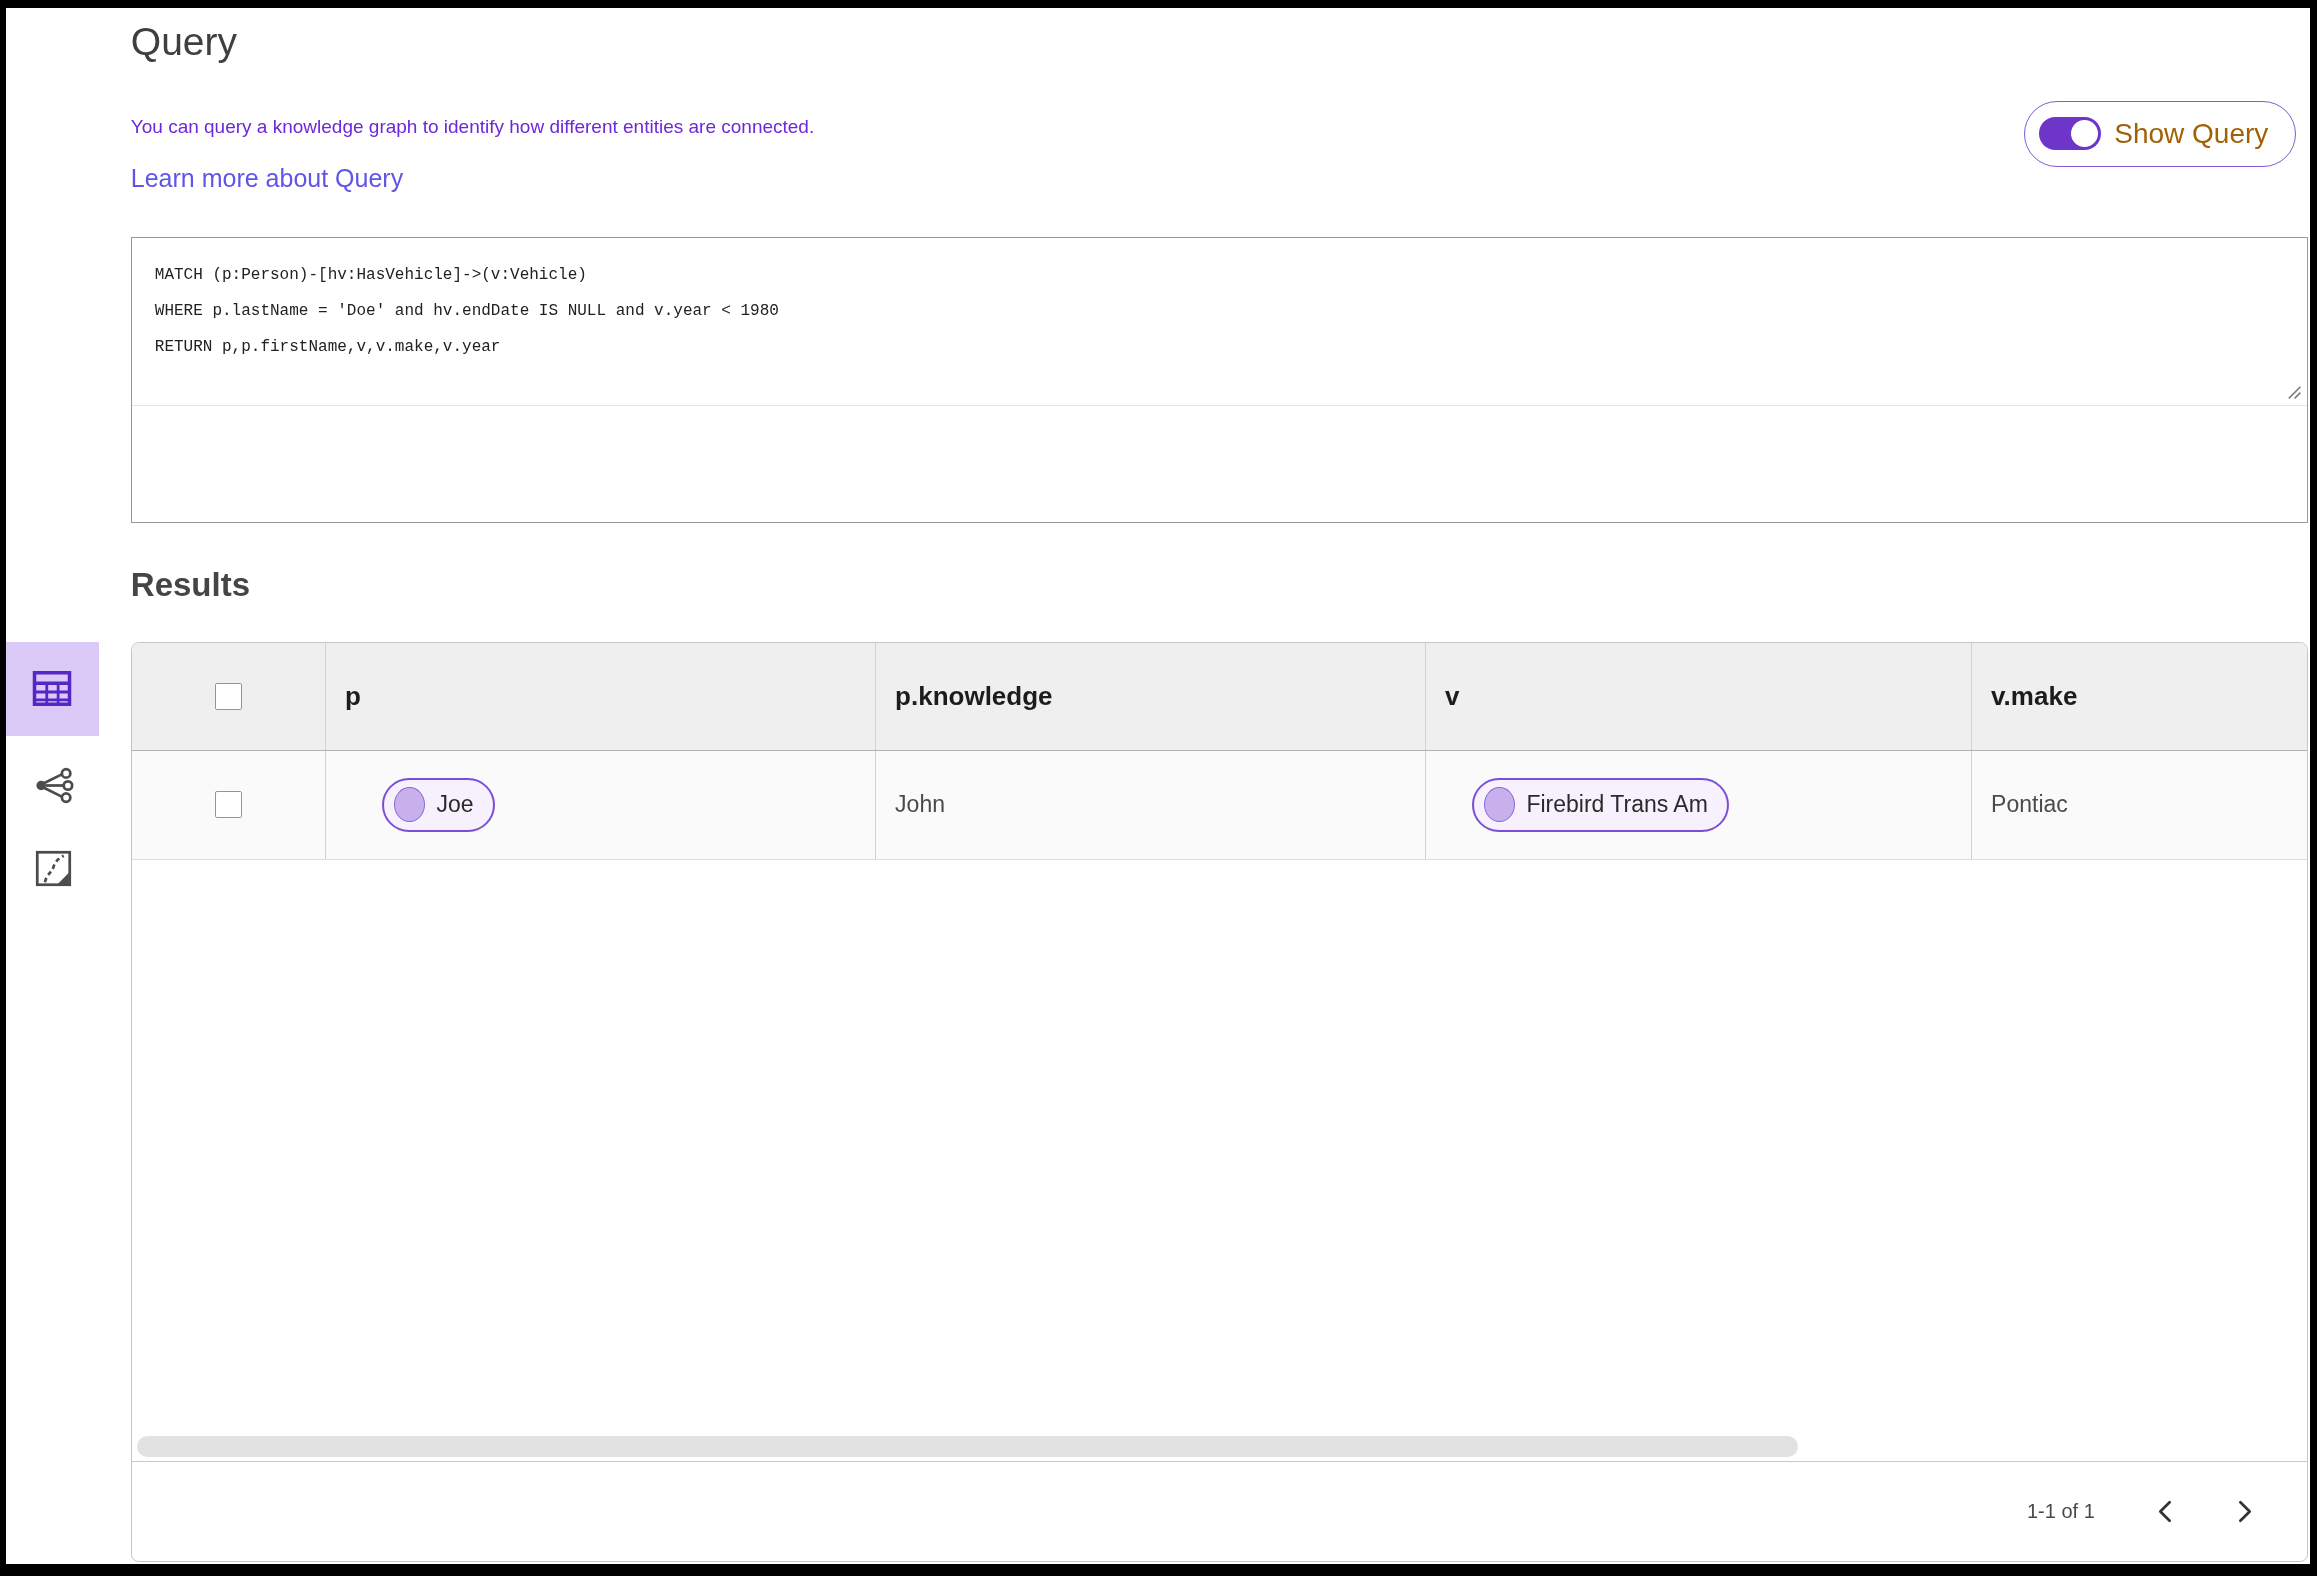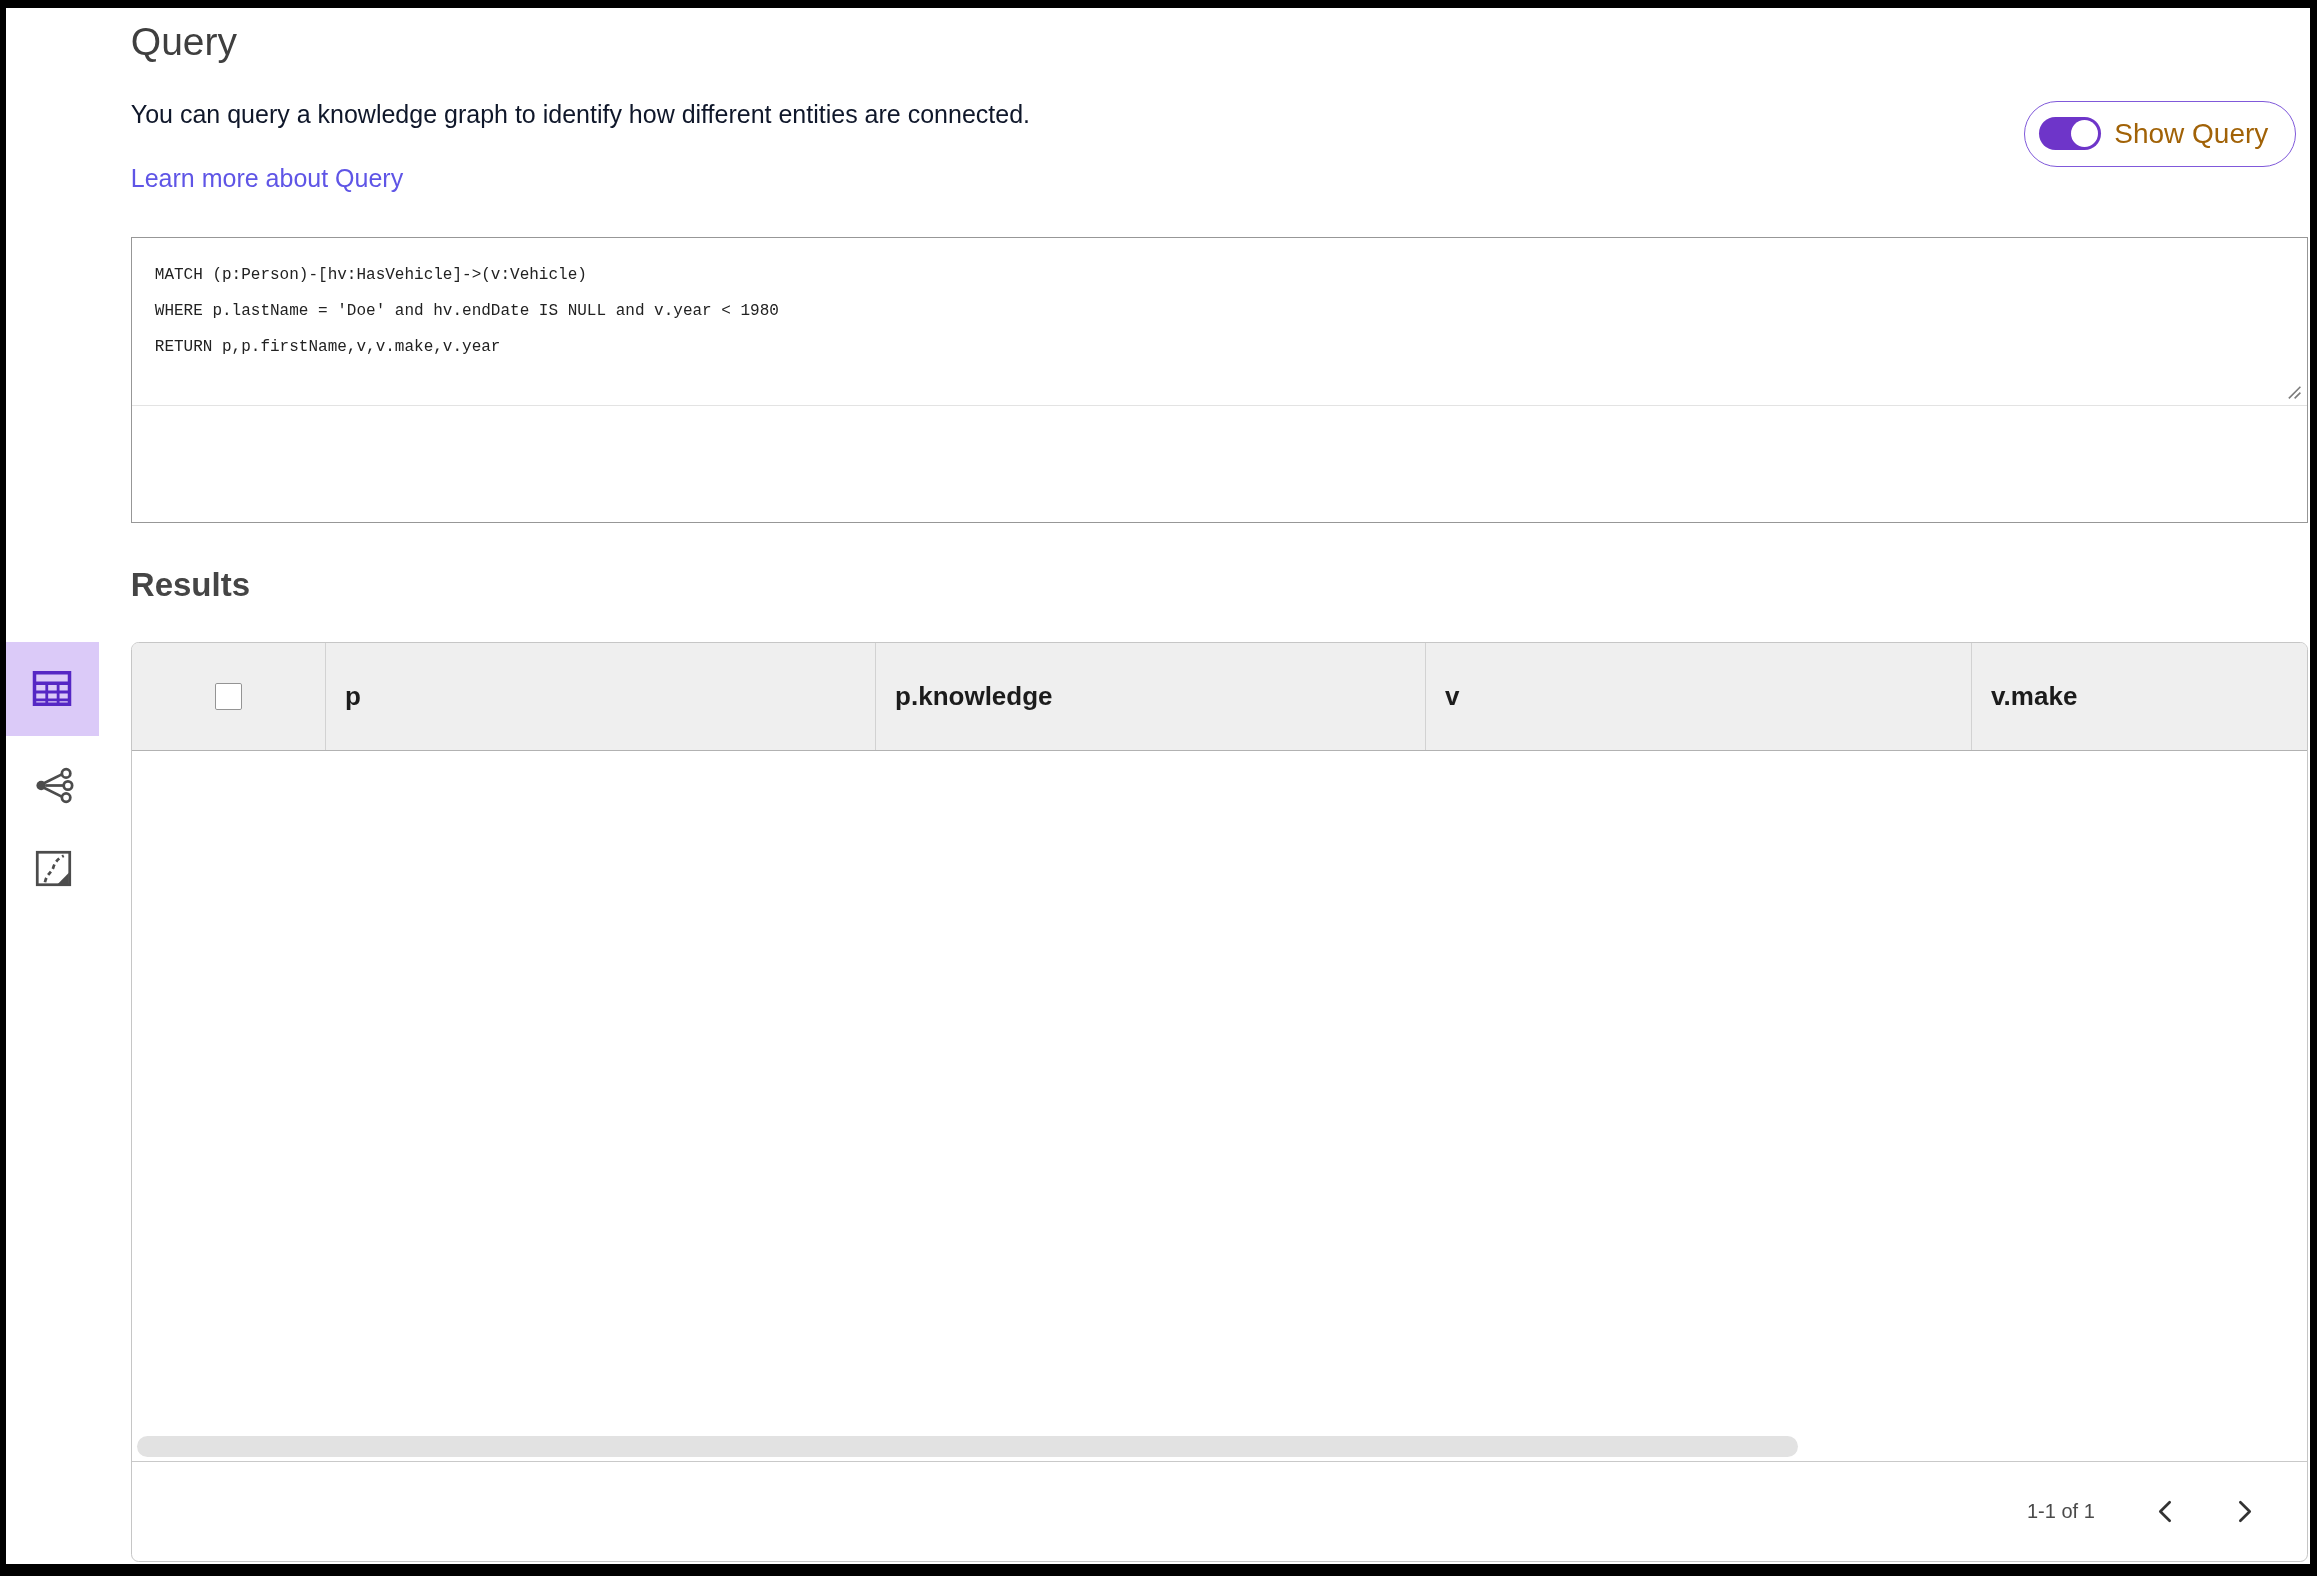--- a/index.html
+++ b/index.html
@@ -2,21 +2,21 @@
 <html><head>
 <meta charset="utf-8">
 <style>
   * { margin:0; padding:0; box-sizing:border-box; }
   html,body { width:2317px; height:1577px; overflow:hidden; }
   body { background:#000; position:relative; font-family:"Liberation Sans",sans-serif; }
   .content { position:absolute; left:5.8px; top:7.7px; width:2304px; height:1556px; background:#fff; }
 
   
   .page-title { position:absolute; left:125px; top:12px; font-size:39px; font-weight:normal; color:#3f3f3f; }
-  .description { position:absolute; left:125px; top:92px; font-size:25px; color:#0f172a; }
+  .description { position:absolute; left:125px; top:108px; font-size:19px; color:#6d28d9; }
   .learn-link { position:absolute; left:125px; top:156px; font-size:25px; color:#5f55e6; cursor:pointer; }
 
   .show-query-pill { position:absolute; right:13.5px; top:93px; height:66px; border:1.9px solid #8059da;
     border-radius:33px; background:#fff; display:flex; align-items:center; padding:0 27px 0 13.5px; gap:13.5px; cursor:pointer; }
   .toggle-track { width:62px; height:33px; background:#6e35c9; border-radius:16.4px; position:relative; flex:none; }
   .toggle-knob { position:absolute; right:2.9px; top:2.9px; width:27px; height:27px; background:#fff; border-radius:50%; }
   .show-query-label { font-size:28px; color:#a16207; }
 
   .query-box { position:absolute; left:125px; top:229px; width:2177px; height:286px; border:1.9px solid #979797; background:#fff; }
   .query-textarea-wrap { position:relative; width:100%; height:168px; border-bottom:1.9px solid #e3e3e3; }
@@ -139,20 +139,43 @@
         <span class="col-label">p.knowledge</span>
       </div>
       <div class="cell cell-v">
         <span class="col-label">v</span>
       </div>
       <div class="cell cell-make">
         <span class="col-label">v.make</span>
       </div>
     </div>
 
+    <div class="trow">
+      <div class="cell cell-check">
+        <input type="checkbox" class="checkbox" style="">
+      </div>
+      <div class="cell cell-p">
+        <div class="entity-pill pill-p">
+          <span class="entity-dot"></span>
+          <span class="pill-label">Joe</span>
+        </div>
+      </div>
+      <div class="cell cell-fn">
+        <span class="cell-text">John</span>
+      </div>
+      <div class="cell cell-v">
+        <div class="entity-pill pill-v">
+          <span class="entity-dot"></span>
+          <span class="pill-label">Firebird Trans Am</span>
+        </div>
+      </div>
+      <div class="cell cell-make">
+        <span class="cell-text">Pontiac</span>
+      </div>
+    </div>
 
     <div class="table-empty">
       <div class="hscrollbar"></div>
     </div>
 
     <div class="tfooter">
       <span class="page-range">1-1 of 1</span>
       <div class="pager-btn">
         <svg width="29" height="29" viewBox="0 0 28 28">
           <path d="M18 5 L9 14 L18 23" fill="none" stroke="#333" stroke-width="2.6" stroke-linecap="round" stroke-linejoin="round"></path>

